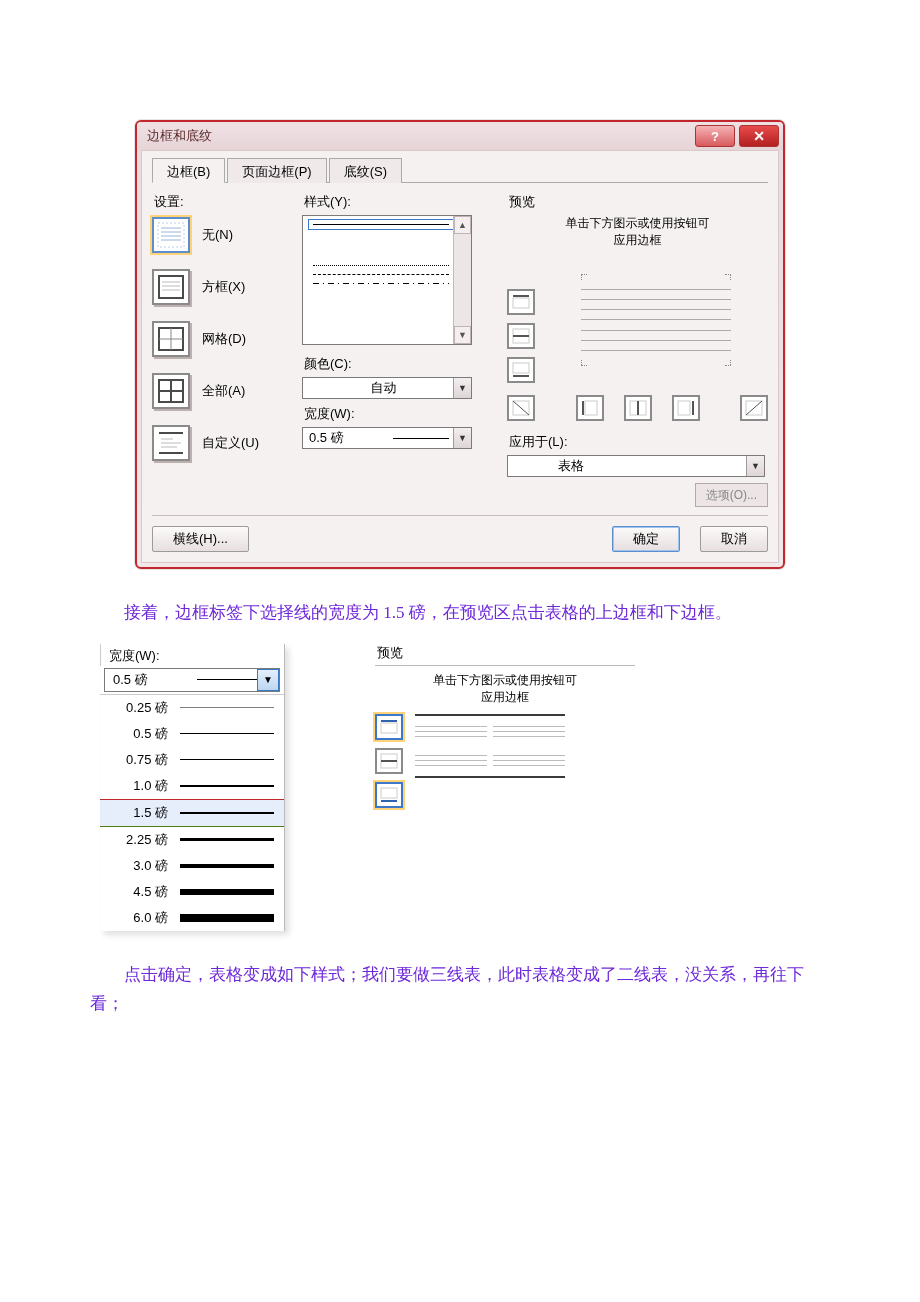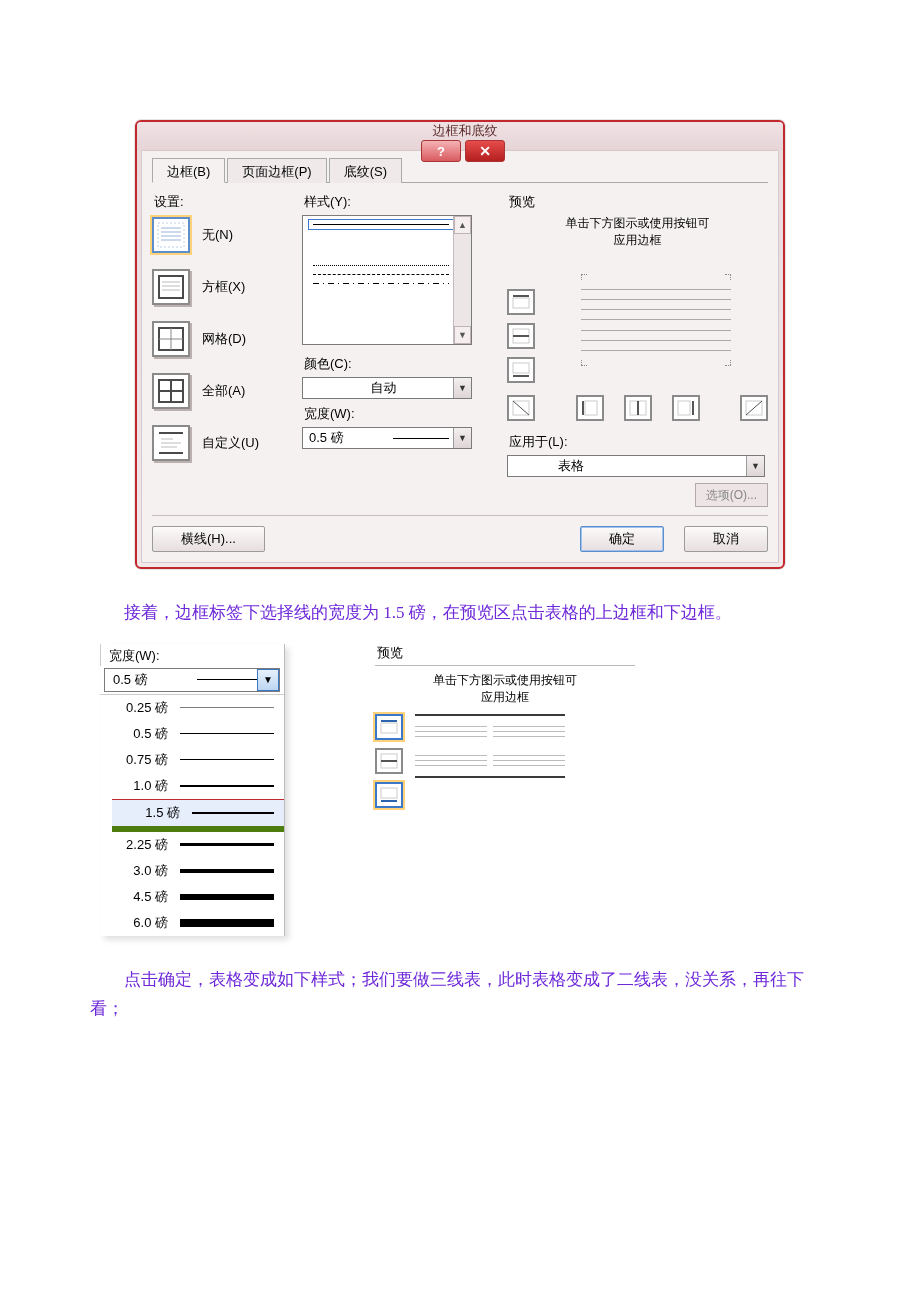--- a/index.html
+++ b/index.html
@@ -1,21 +1,21 @@
 <!DOCTYPE html>
 <html><head>
 <meta charset="utf-8">
 <style>
   * { box-sizing: border-box; }
   body { margin:0; padding:0; background:#fff; font-family:"Microsoft YaHei","SimSun",Tahoma,sans-serif; font-size:13px; color:#000; }
   .page { width:920px; margin:0 auto; padding:120px 80px 40px 80px; }
 
   
   .dialog { width:650px; margin:0 auto; background:linear-gradient(#e9dadc,#f2e7e9); border:2px solid #c1272d; border-radius:6px; box-shadow:0 0 0 1px rgba(0,0,0,0.1); }
-  .titlebar { display:flex; align-items:center; height:28px; padding:0 0 0 10px; background:linear-gradient(#f0e2e4,#e6d4d7); border-top-left-radius:4px; border-top-right-radius:4px;flex-direction:column; }
+  .titlebar { display:flex; align-items:center; height:28px; padding:0 0 0 10px; background:linear-gradient(#f0e2e4,#e6d4d7); border-top-left-radius:4px; border-top-right-radius:4px; }
   .titlebar .title { flex:1; color:#5b2a2a; font-size:13px; }
   .titlebar .tb-btn { width:40px; height:22px; border:1px solid #a33; margin-right:4px; display:flex; align-items:center; justify-content:center; border-radius:3px; }
   .tb-help { background:linear-gradient(#f5b3b5,#d85a5f); color:#fff; font-weight:bold; }
   .tb-close { background:linear-gradient(#e84c4c,#b41f1f); color:#fff; font-weight:bold; }
   .tb-close span { font-size:14px; }
   .titlebar .tb-group { display:flex; }
 
   .body { background:#f5f1f1; margin:0 4px 4px 4px; padding:6px 10px 10px 10px; border:1px solid #d7c9cb; }
 
   
@@ -69,39 +69,39 @@
   .pv-corner span { width:6px; height:6px; border-left:1px dotted #888; border-top:1px dotted #888; }
   .pv-corner span:last-child { border-left:none; border-right:1px dotted #888; }
   .pv-lines { height:80px; padding:4px 0; display:flex; flex-direction:column; justify-content:space-around; }
   .pv-lines hr { margin:0; border:0; border-top:1px solid #aaa; }
   .pv-bottom-btns { display:flex; gap:20px; margin-top:12px; align-items:center; }
   .pv-bottom-btns .spacer { flex:1; }
   .options-btn { height:24px; padding:2px 10px; border:1px solid #b4a9aa; background:#ece4e5; color:#888; font-size:12px; }
 
   
   .footer { display:flex; align-items:center; margin-top:8px; padding-top:10px; border-top:1px solid #c9bcbe; }
-  .footer .btn { height:26px; padding:3px 28px; border:1px solid #9b9b9b; background:linear-gradient(#fcfafa,#e7dedf); font-size:13px; border-radius:2px; }
+  .footer .btn { height:26px; padding:3px 20px; border:1px solid #9b9b9b; background:linear-gradient(#fcfafa,#e7dedf); font-size:13px; border-radius:2px; }
   .footer .btn.default { border:1px solid #5b8ecb; box-shadow:0 0 0 1px #9ec3f0 inset; }
   .footer .spacer { flex:1; }
   .footer .btn + .btn { margin-left:20px; }
 
   
   .para { font-family:"SimSun","NSimSun",serif; font-size:17px; line-height:1.7; color:#6d28d9; margin:30px 10px 16px 10px; text-indent:2em; }
 
   
   .fig2 { display:flex; gap:90px; margin:0 20px; align-items:flex-start; }
   .width-dd { width:185px; border-right:1px solid #bbb; background:#fff; box-shadow:4px 4px 6px rgba(0,0,0,0.12); }
   .width-dd .hd { padding:3px 8px 1px 8px; font-size:13px; border-left:1px solid #ccc; }
   .width-dd .current { display:flex; align-items:center; border:1px solid #7a7a7a; margin:2px 4px 2px 4px; }
   .width-dd .current .val { flex:1; padding:2px 8px; }
   .width-dd .current .line { width:60px; border-top:1px solid #000; }
   .width-dd .current .caret { width:22px; height:22px; border:1px solid #3a78c9; background:linear-gradient(#e6f0fb,#bcd6f2); display:flex; align-items:center; justify-content:center; font-size:10px; }
   .width-dd .list { border-top:1px solid #ccc; }
   .width-dd .li { display:flex; align-items:center; padding:4px 10px; font-size:13px; }
-  .width-dd .li.sel { background:#e6eefb; border-top:1px solid #c1272d; border-bottom:6px solid #4d7c0f; position:relative;margin-left:12px; }
+  .width-dd .li.sel { background:#e6eefb; border-top:1px solid #c1272d; border-bottom:1px solid #4d7c0f; position:relative; }
   .width-dd .li .lbl { width:70px; text-align:right; padding-right:12px; }
   .width-dd .li .samp { flex:1; height:0; border-top-style:solid; border-top-color:#000; }
   .w025 { border-top-width:1px !important; opacity:.5; }
   .w05  { border-top-width:1px !important; }
   .w075 { border-top-width:1px !important; }
   .w10  { border-top-width:2px !important; }
   .w15  { border-top-width:2px !important; }
   .w225 { border-top-width:3px !important; }
   .w30  { border-top-width:4px !important; }
   .w45  { border-top-width:6px !important; }

